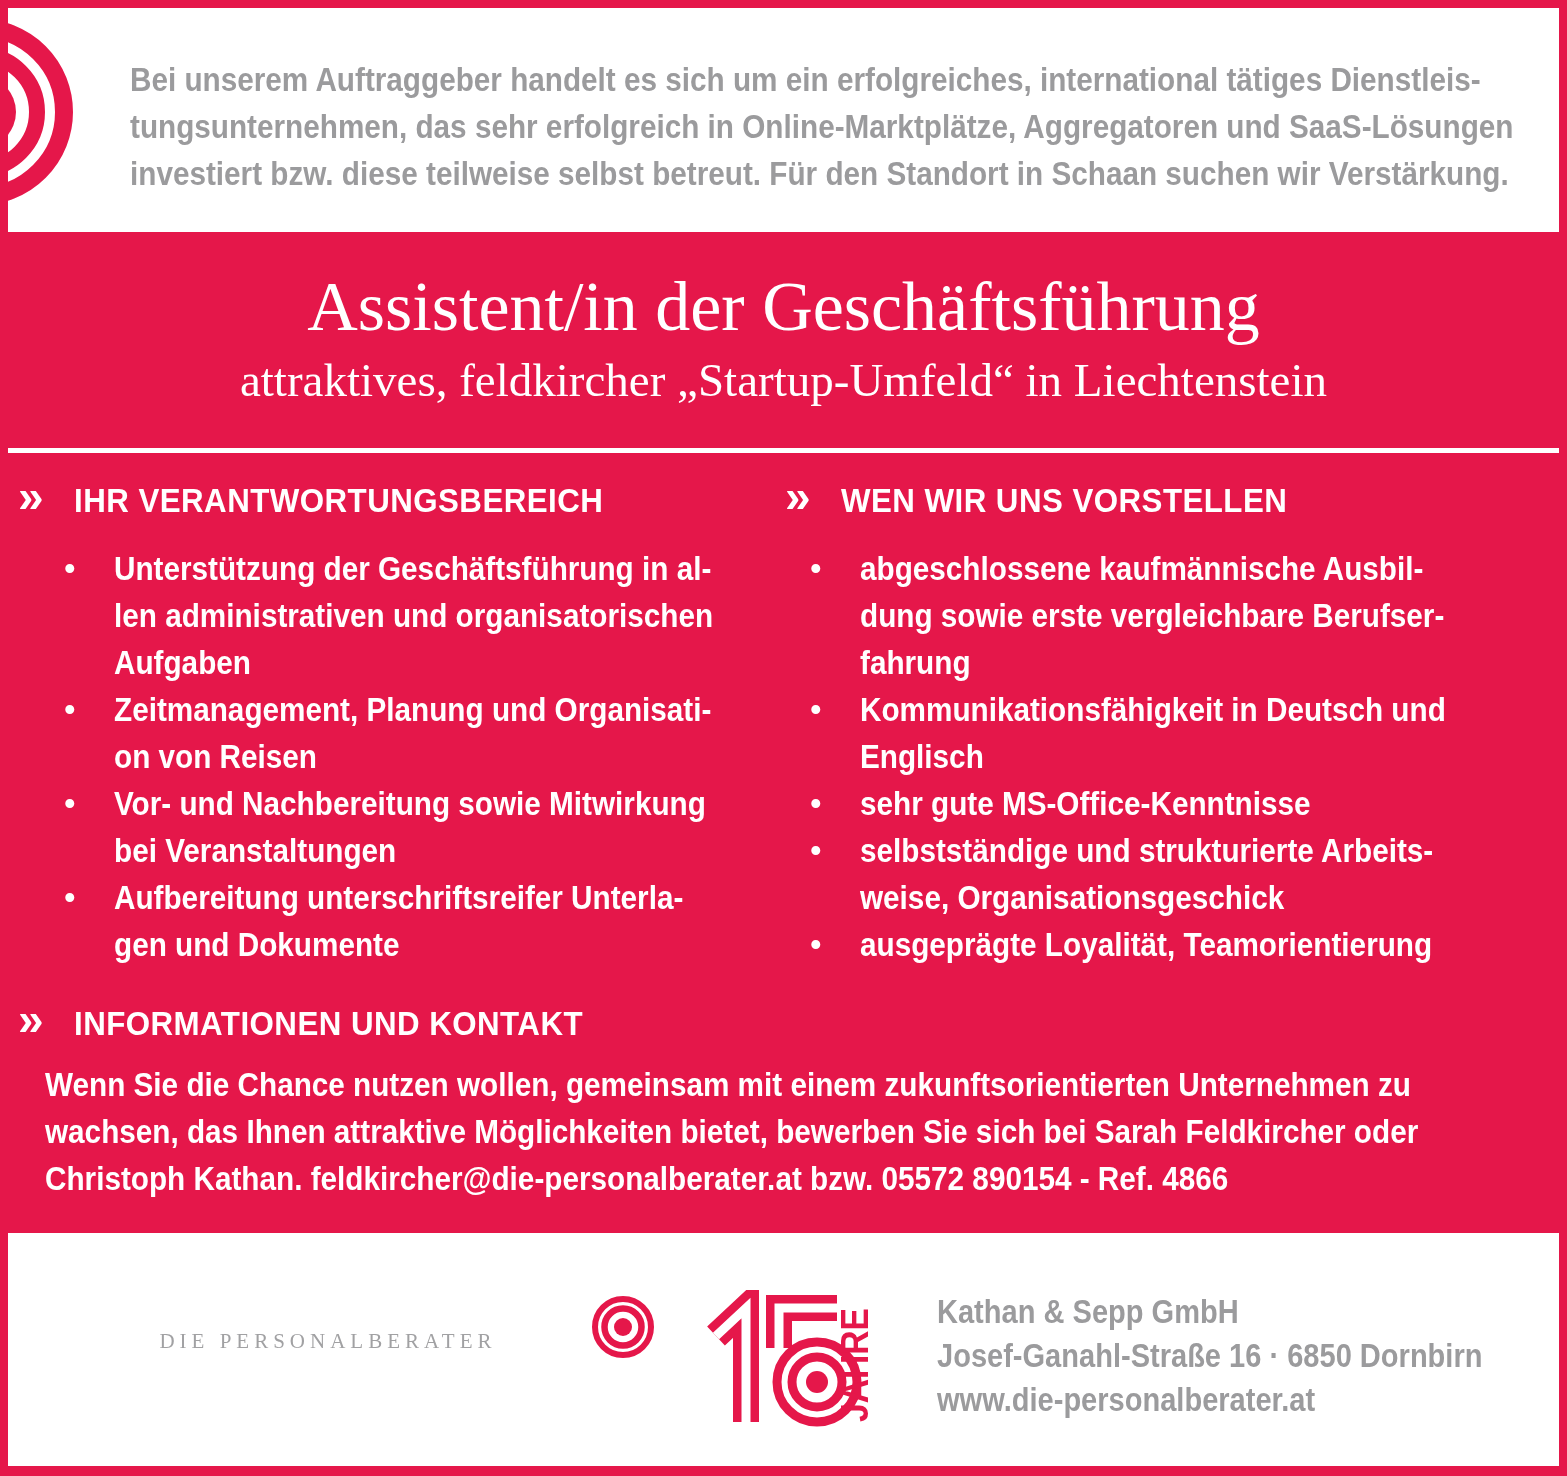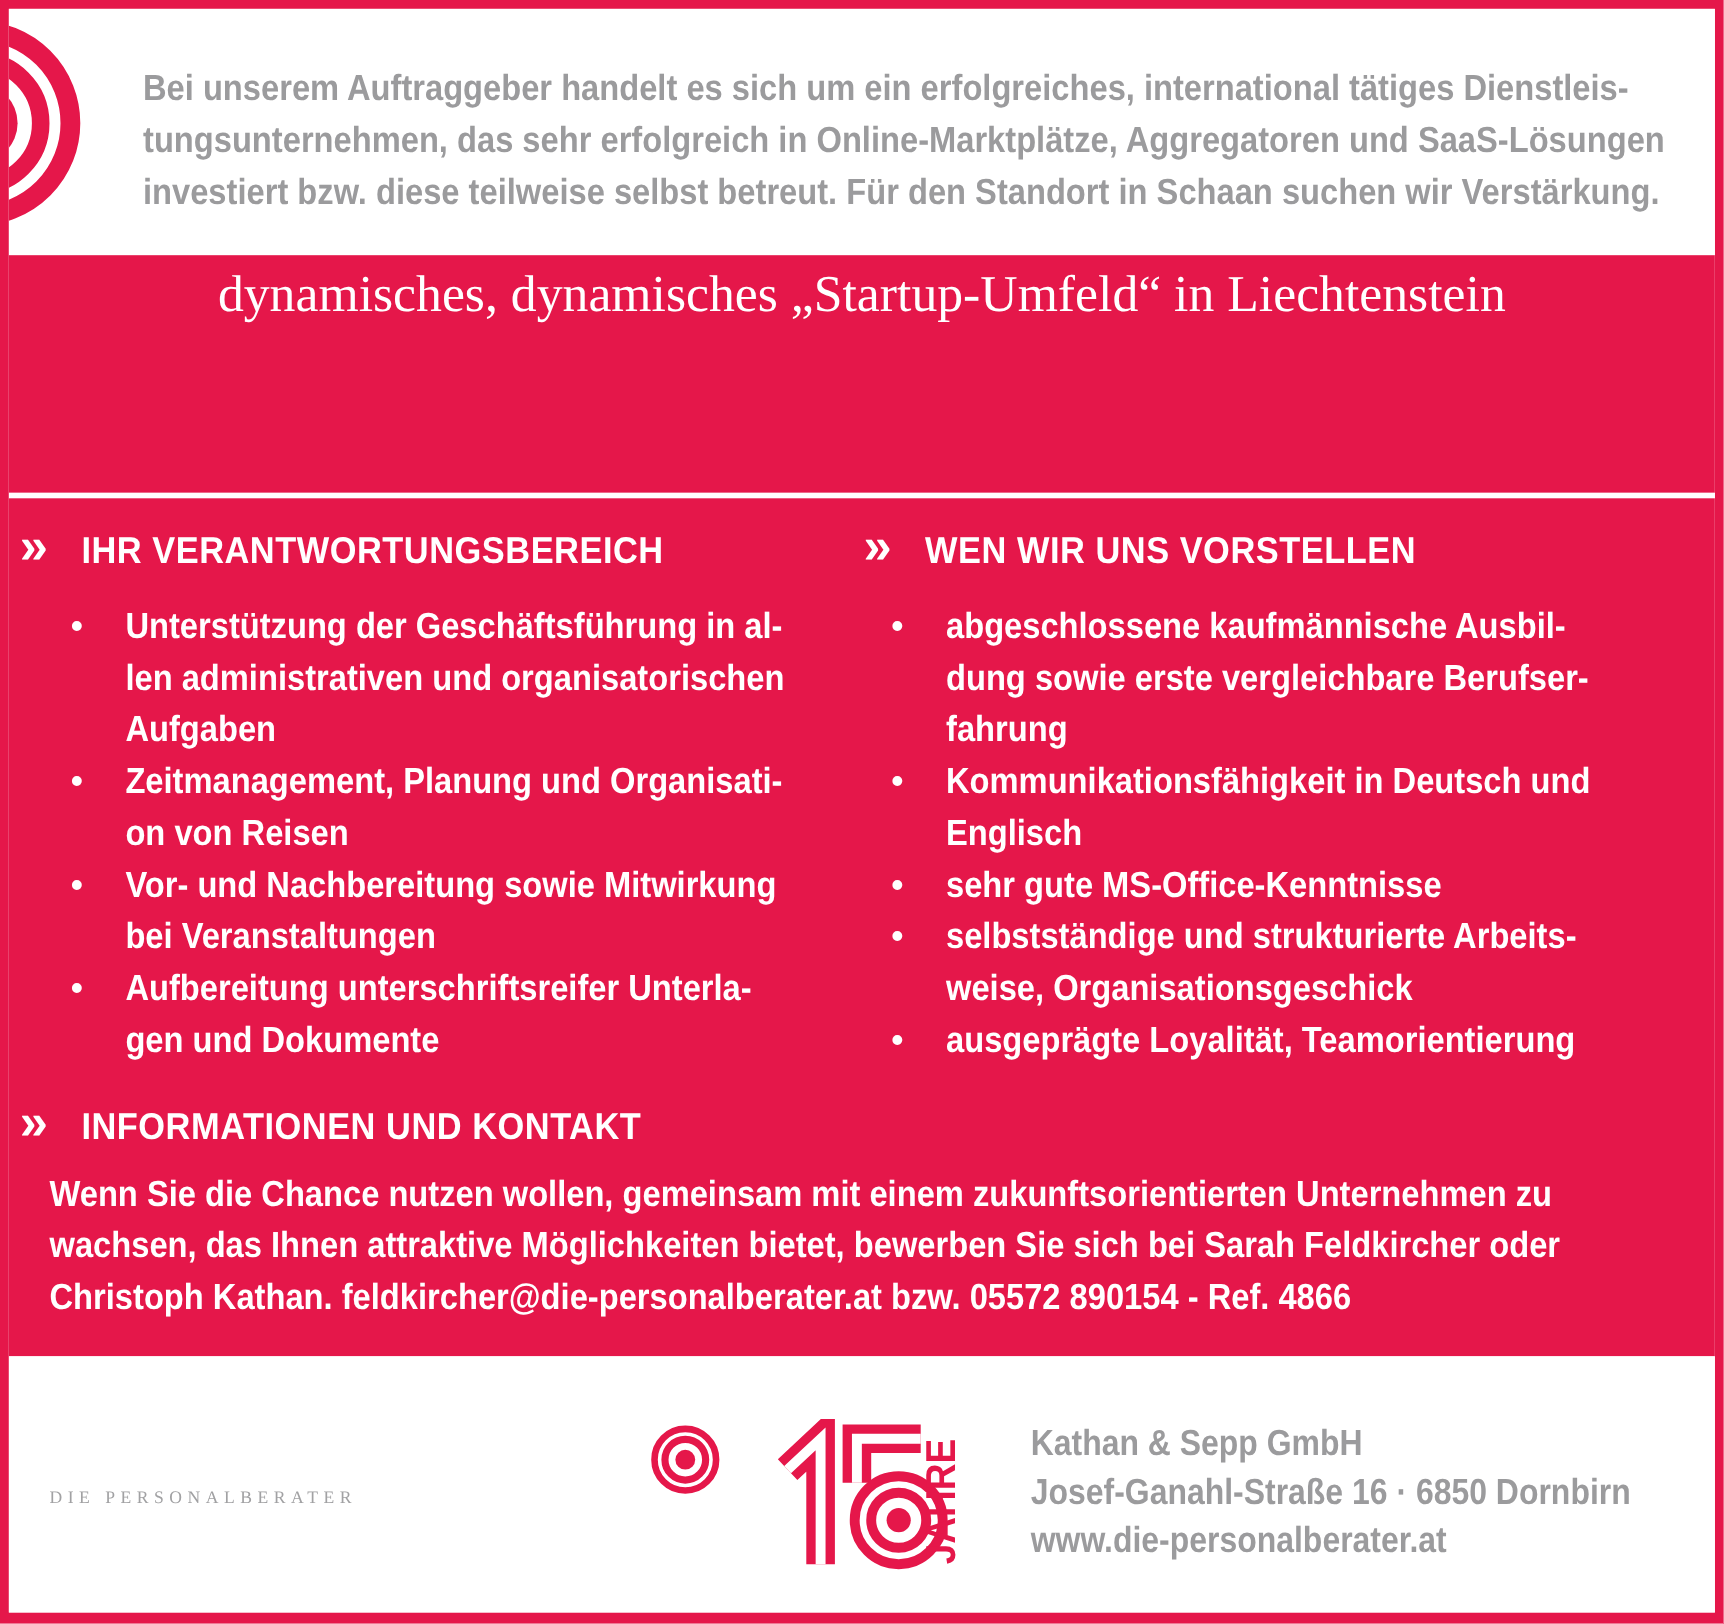--- a/index.html
+++ b/index.html
@@ -48,22 +48,22 @@
 
   .contact-text{position:absolute;left:37px;top:608px;color:#fff;
     font-size:33px;font-weight:bold;line-height:47px;
     transform:scaleX(0.9);transform-origin:left top;white-space:nowrap;}
 
   
   .footer{position:absolute;left:0;top:1225px;width:100%;height:233px;background:#fff;}
   .ks-logo{position:absolute;left:37px;top:96px;width:566px;}
   .ks-wordmark{font-size:55px;font-weight:bold;letter-spacing:11px;color:var(--logo-gray);
     line-height:1;white-space:nowrap;}
-  .ks-subtitle{font-family:"Liberation Serif",serif;font-size:16px;letter-spacing:5px;
-    color:var(--logo-gray);text-align:left;margin-top:24px;white-space:nowrap;}
+  .ks-subtitle{font-family:"Liberation Serif",serif;font-size:21px;letter-spacing:5px;
+    color:var(--logo-gray);text-align:center;white-space:nowrap;}
   .ks-bullseye{position:absolute;left:583px;top:62px;}
   .anniv-logo{position:absolute;left:692px;top:57px;}
   .address{position:absolute;left:929px;top:57px;color:var(--gray);
     font-size:33px;font-weight:bold;line-height:44px;
     transform:scaleX(0.88);transform-origin:left top;white-space:nowrap;}
 
   .red-fill{fill:var(--red);}
   .red-stroke{stroke:var(--red);fill:none;}
   .white-stroke{stroke:#fff;fill:none;}
   svg text{font-family:"Liberation Sans",sans-serif;}
@@ -77,21 +77,22 @@
     <div class="intro-band">
       <svg class="brand-bullseye" width="70" height="200" viewBox="0 0 70 200">
         <circle class="red-fill" cx="-28" cy="96" r="36"></circle>
         <circle class="red-stroke" cx="-28" cy="96" r="57" stroke-width="16"></circle>
         <circle class="red-stroke" cx="-28" cy="96" r="84" stroke-width="18"></circle>
       </svg>
       <div class="intro-text">Bei unserem Auftraggeber handelt es sich um ein erfolgreiches, international tätiges Dienstleis-<br>tungsunternehmen, das sehr erfolgreich in Online-Marktplätze, Aggregatoren und SaaS-Lösungen<br>investiert bzw. diese teilweise selbst betreut. Für den Standort in Schaan suchen wir Verstärkung.</div>
     </div>
 
     <div class="title-band">
-      <div class="title-sub">dynamisches, dynamisches „Startup-Umfeld“ in Liechtenstein</div>
+      <div class="title-main">Assistent/in der Geschäftsführung</div>
+      <div class="title-sub">attraktives, feldkircher „Startup-Umfeld“ in Liechtenstein</div>
     </div>
 
     <div class="divider"></div>
 
     <div class="content-band">
 
       <div class="section-header hdr-left">
         <span class="chevron">»</span>
         <span class="header-label">IHR VERANTWORTUNGSBEREICH</span>
       </div>

